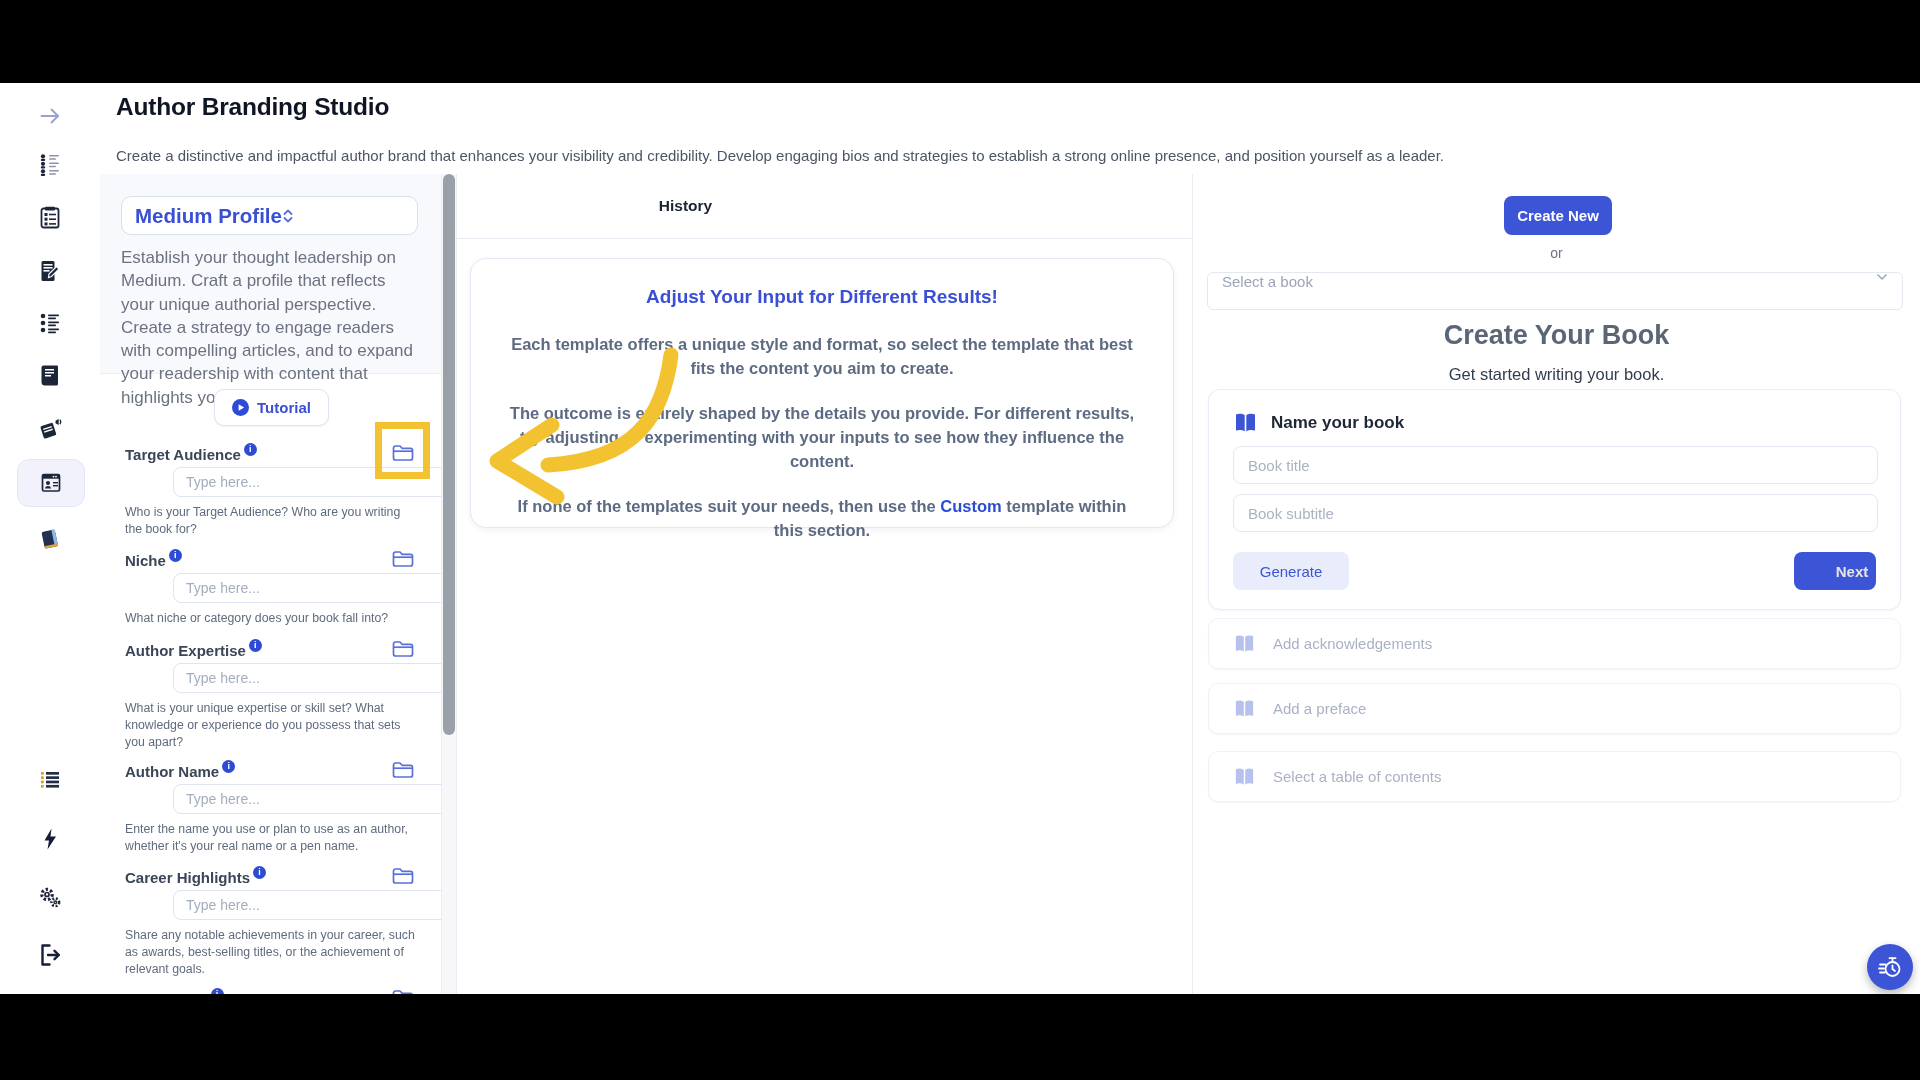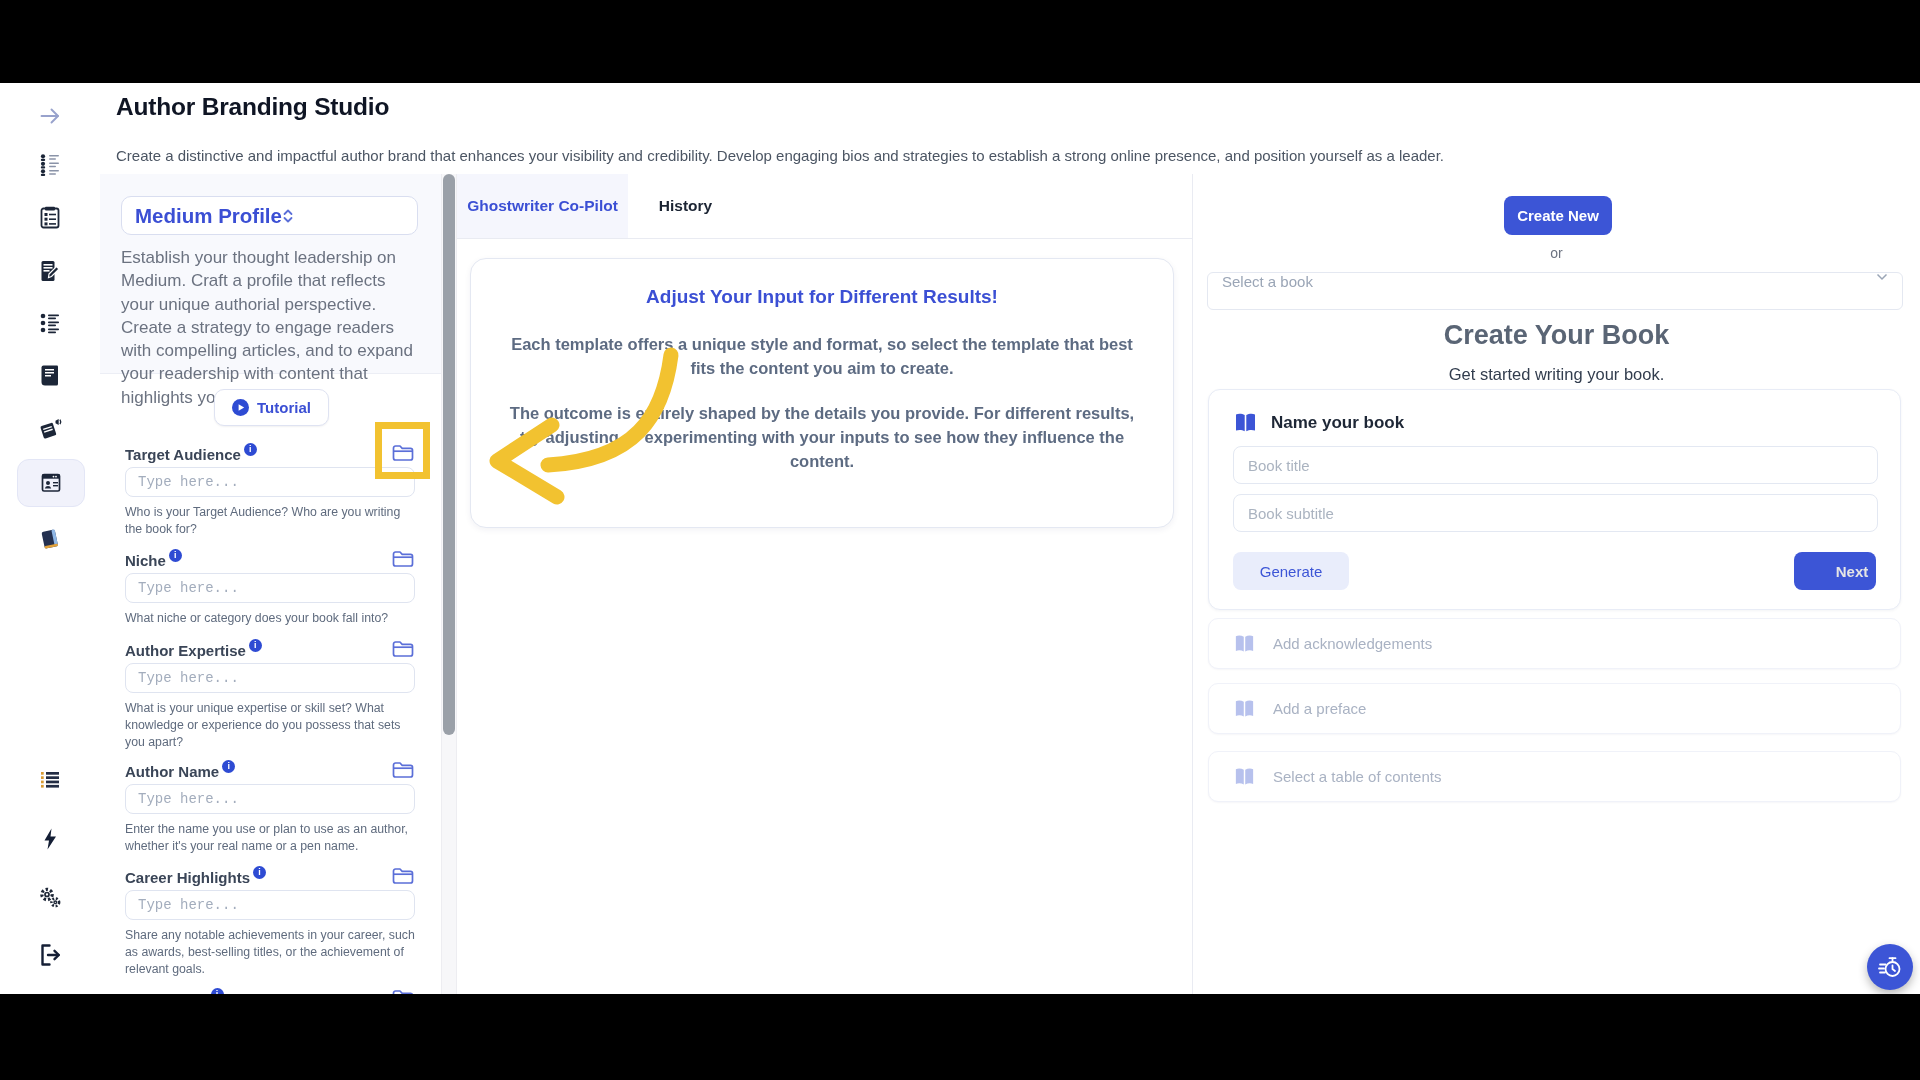--- a/index.html
+++ b/index.html
@@ -32,21 +32,21 @@
 
   .field{position:absolute;left:25px;width:290px;}
   .field-head{display:flex;align-items:center;justify-content:space-between;height:20px;}
   .field-label{font-size:15px;font-weight:600;color:#3a4557;margin-top:28px;}
   .info-icon{display:inline-block;width:13px;height:13px;background:#2e4bd3;border-radius:50%;margin-left:3px;
      vertical-align:4px;position:relative;cursor:pointer;}
   .info-icon::after{content:"i";position:absolute;left:0;top:0;width:13px;height:13px;color:#fff;font-size:9px;
      font-weight:700;display:flex;align-items:center;justify-content:center;font-style:normal;}
   .folder-icon{width:24px;height:20px;display:block;cursor:pointer;}
   .field-input{margin-top:4px;width:100%;height:30px;box-sizing:border-box;border:1px solid #dfe4f0;border-radius:8px;
-     padding:0 12px;font-size:14px;color:#334155;font-family:Liberation Mono, monospace;outline:none;background:#fff;}
+     padding:0 12px;font-size:14px;color:#334155;font-family:Liberation Sans, sans-serif;outline:none;background:#fff;margin-left:48px;}
   .field-input::placeholder{color:#a3adbd;}
   .field-help{margin-top:7px;font-size:12.3px;line-height:1.4;color:#5f6b7e;}
 
   
   .vscroll{position:absolute;left:441px;top:91px;width:16px;height:820px;background:#f7f7f9;border-left:1px solid #ededf1;border-right:1px solid #ededf1;box-sizing:border-box;}
   .vscroll-thumb{position:absolute;left:1px;top:0;width:12px;height:561px;background:#9aa0a8;border-radius:7px;cursor:pointer;}
 
   
   .cpanel{position:absolute;left:457px;top:91px;width:735px;height:820px;background:#fff;}
   .tabrow{position:absolute;left:0;top:0;width:735px;height:64px;border-bottom:1px solid #e9ebf2;}
@@ -335,27 +335,27 @@
 
       </div>
     </section>
 
     <div class="vscroll">
       <div class="vscroll-thumb"></div>
     </div>
 
     <section class="cpanel">
       <div class="tabrow">
-        <div class="tab tab-active">Ghostwriter Co-Pilot</div>
         <div class="tab tab-plain">History</div>
       </div>
       <div class="tip-card">
         <div class="tip-title">Adjust Your Input for Different Results!</div>
         <div class="tip-p">Each template offers a unique style and format, so select the template that best fits the content you aim to create.</div>
         <div class="tip-p">The outcome is entirely shaped by the details you provide. For different results, try adjusting or experimenting with your inputs to see how they influence the content.</div>
+        <div class="tip-p"><span>If none of the templates suit your needs, then use the </span><span class="tip-link" style="font-weight:700">Custom</span><span> template within this section.</span></div>
       </div>
     </section>
 
     <section class="bpanel">
       <button class="create-new-btn">Create New</button>
       <div class="or-label">or</div>
       <div class="book-select">
         <span>Select a book</span>
         <svg width="12" height="8" viewBox="0 0 12 8" fill="none" stroke="#9aa5b6" stroke-width="1.5">
             <path d="M1.5 1.5 L6 6 L10.5 1.5"></path>

